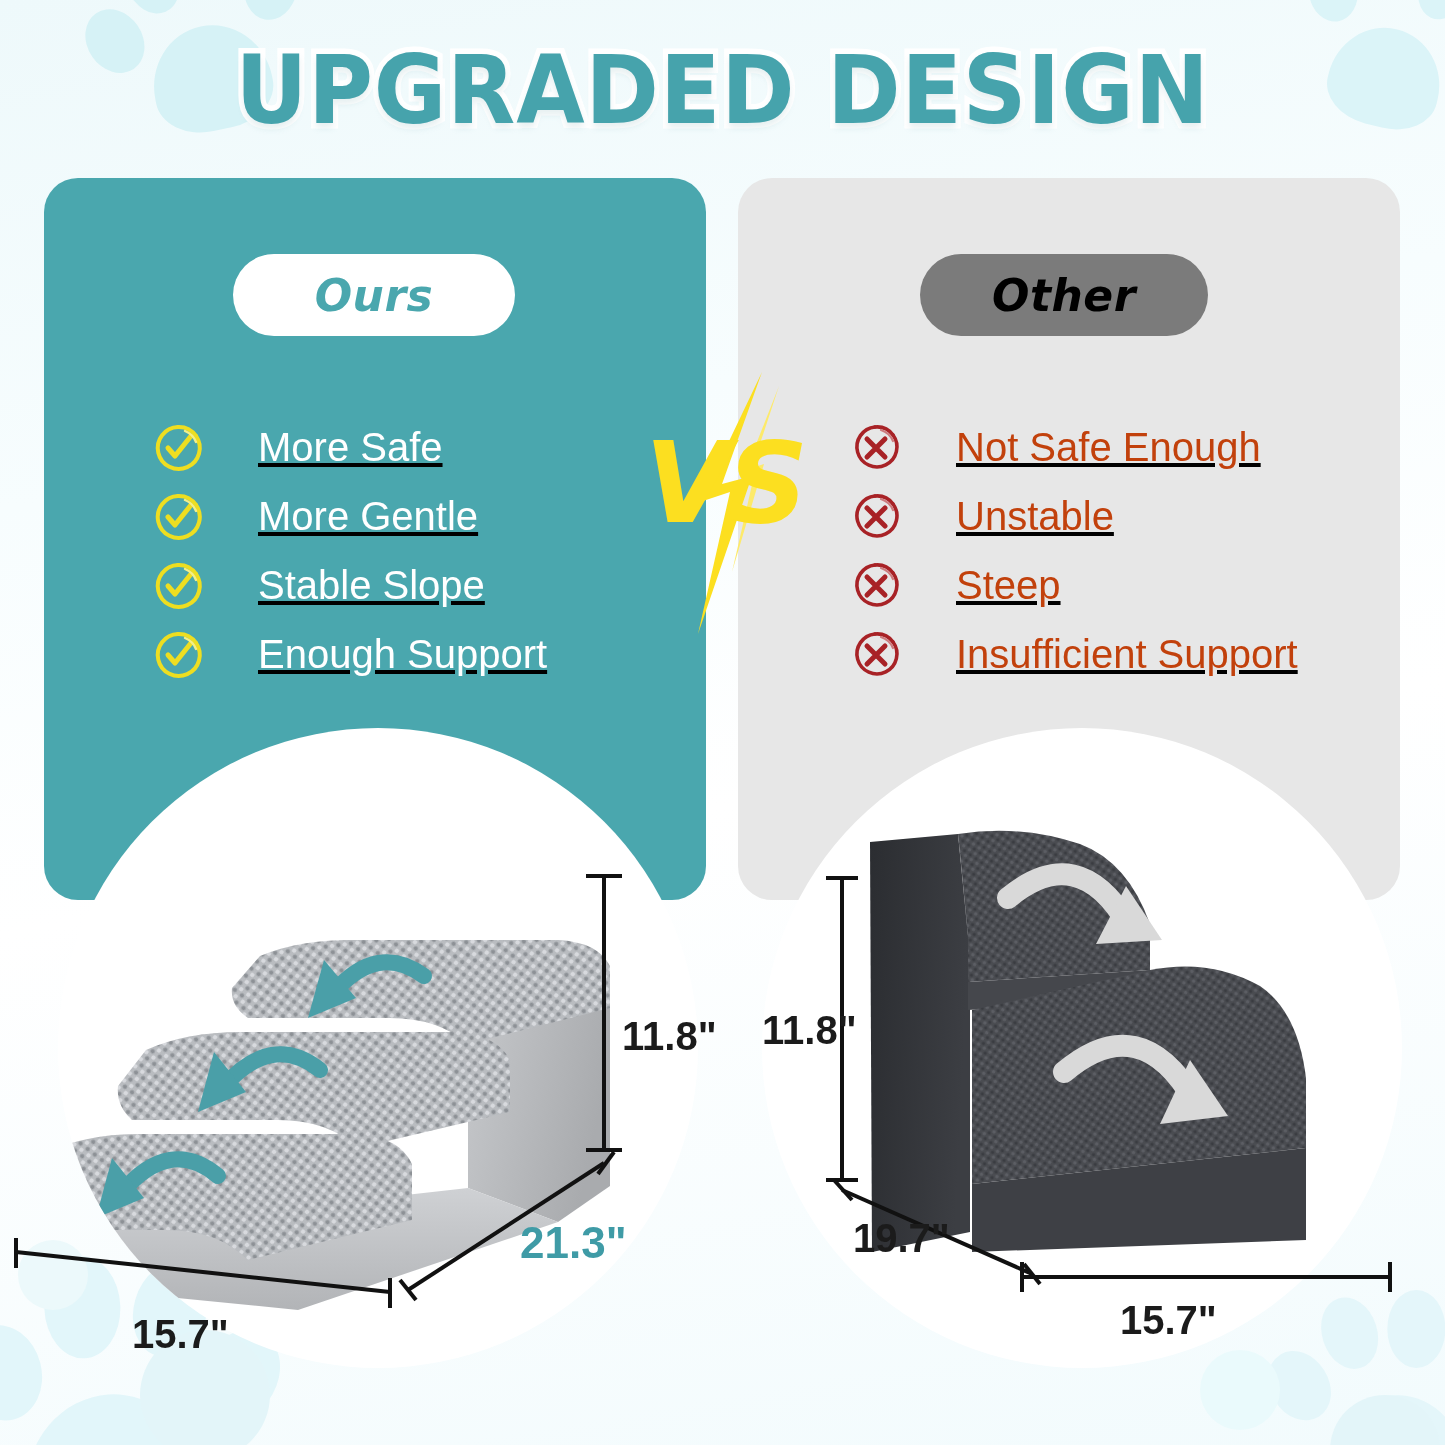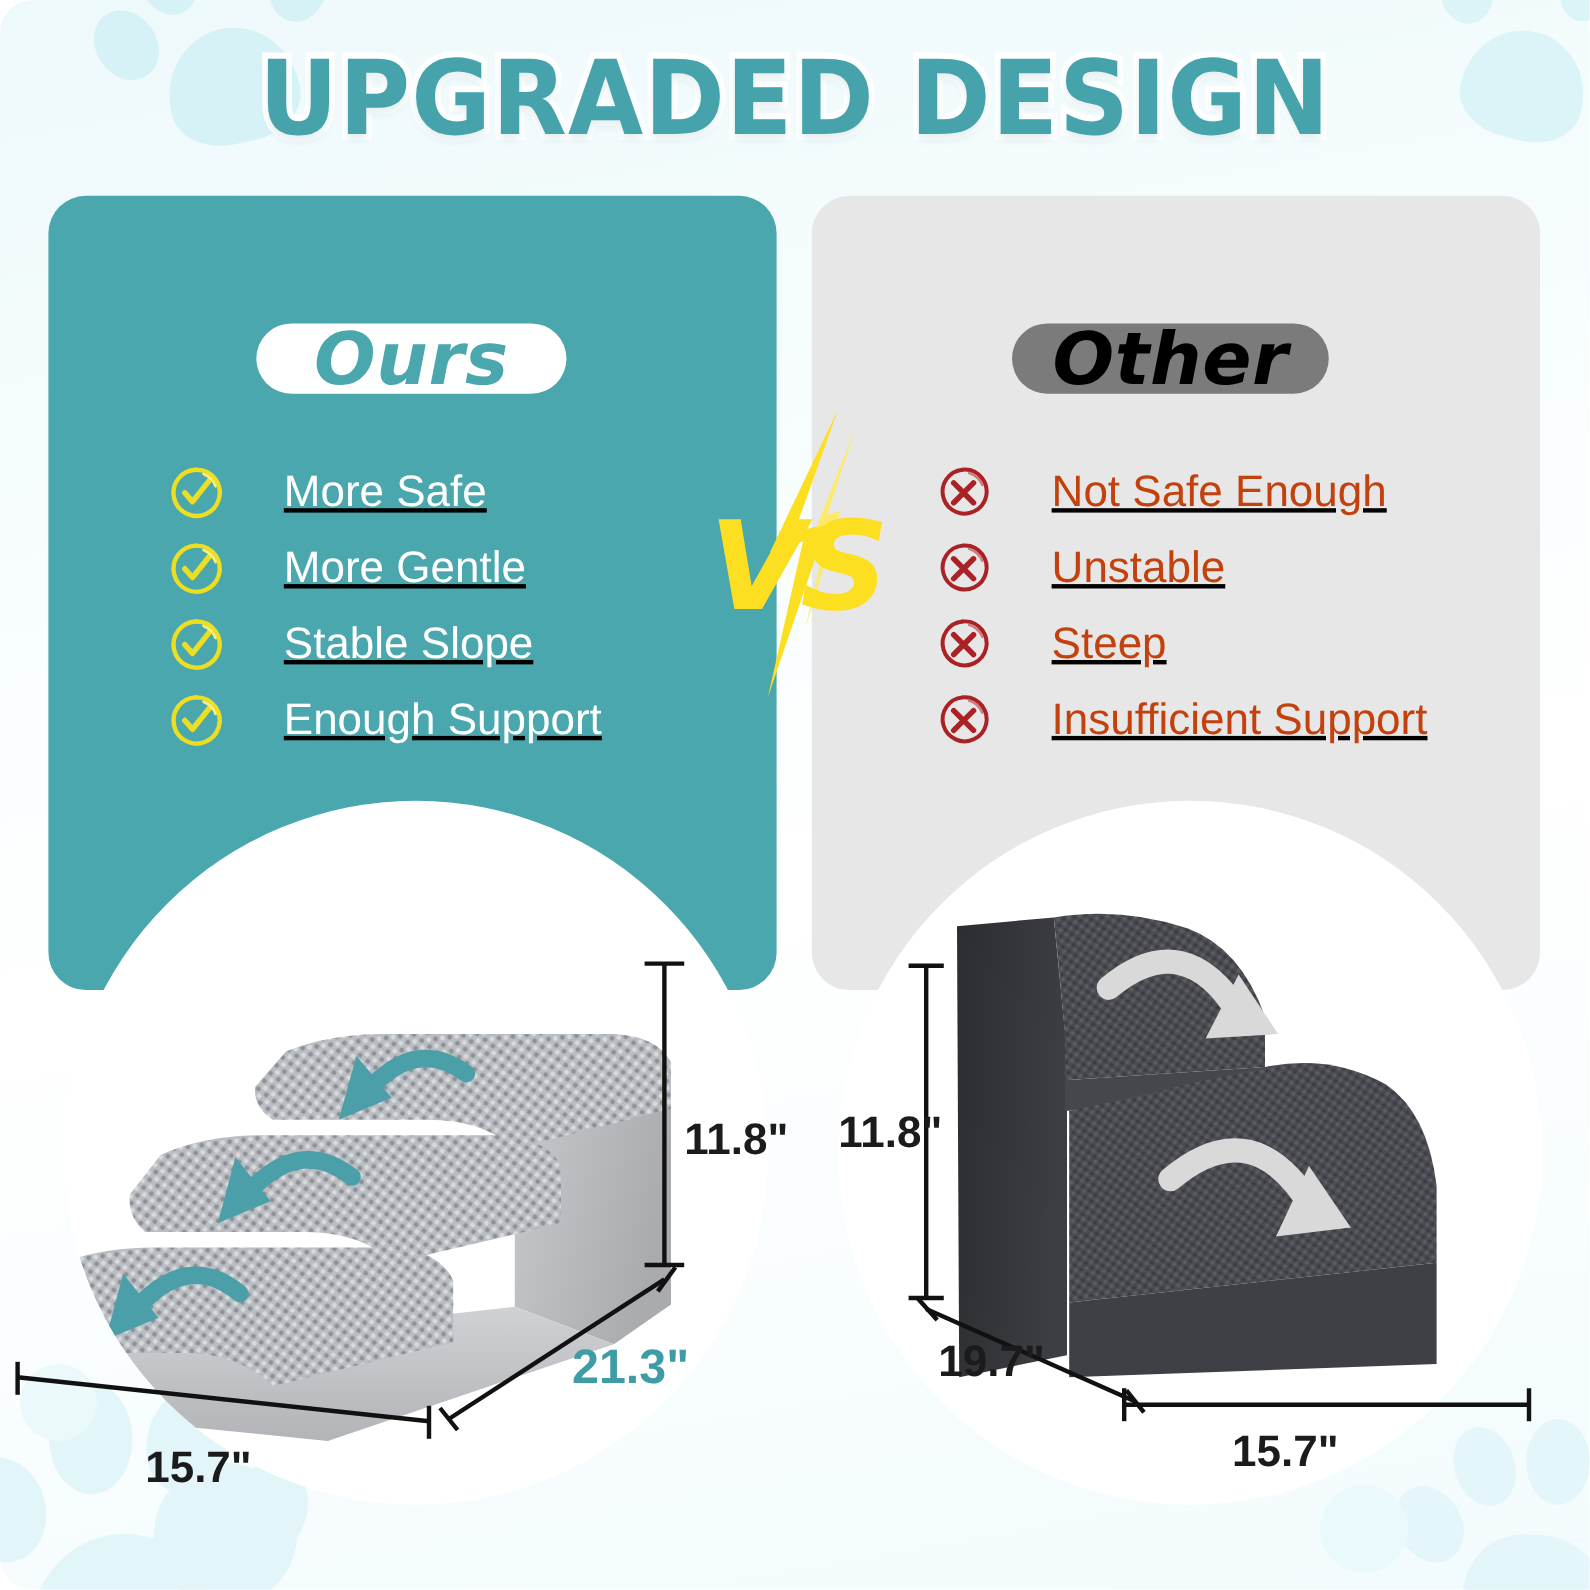--- a/index.html
+++ b/index.html
@@ -9,21 +9,20 @@
     height: 1445px;
     overflow: hidden;
     font-family: "Liberation Sans", sans-serif;
   }
 
   #stage {
     position: relative;
     width: 1445px;
     height: 1445px;
     background: linear-gradient(170deg, #eef9fb 0%, #f7fdfe 30%, #ffffff 55%, #f2fbfd 100%);
-    border-radius: 30px;
   }
 
   
   .paw { position: absolute; pointer-events: none; }
   .paw .pad, .paw .toe { position: absolute; background: currentColor; border-radius: 50%; }
 
   #paw-tl { color: #d6f2f6; left: 85px; top: -70px; width: 230px; height: 230px; transform: rotate(-12deg); }
   #paw-tr { color: #dbf4f8; left: 1290px; top: -60px; width: 215px; height: 215px; transform: rotate(14deg) scaleX(-1); }
   #paw-bl { color: #e2f6fa; left: -50px; top: 1255px; width: 330px; height: 330px; transform: rotate(8deg); }
   #paw-br { color: #e4f6fa; left: 1270px; top: 1290px; width: 250px; height: 250px; transform: rotate(-10deg) scaleX(-1); }
@@ -61,31 +60,30 @@
   .panel {
     position: absolute;
     border-radius: 34px;
   }
   #panel-ours  { left: 44px;  top: 178px; width: 662px; height: 722px; background: #4aa7ae; }
   #panel-other { left: 738px; top: 178px; width: 662px; height: 722px; background: #e7e7e7; }
 
   .pill {
     position: absolute;
     top: 76px;
-    height: 64px;
+    height: 82px;
     border-radius: 41px;
     display: flex;
     align-items: center;
     justify-content: center;
     font-family: "DejaVu Sans", sans-serif;
-    font-size: 66px;
+    font-size: 44px;
     font-weight: 700;
     font-style: italic;
     letter-spacing: 0.5px;
-    margin-top: 40px;
   }
   #pill-ours  { left: 189px; width: 282px; background: #ffffff; color: #4aa7ae; }
   #pill-other { left: 182px; width: 288px; background: #7b7b7b; color: #000000; }
 
   .feature-list { position: absolute; left: 108px; top: 235px; text-decoration: underline; }
   .feature-row {
     display: flex;
     align-items: center;
     height: 69px;
     margin-bottom: 0px;
@@ -118,21 +116,20 @@
     position: absolute;
     left: 0; top: 46px;
     width: 225px;
     text-align: center;
     font-family: "DejaVu Sans", sans-serif;
     font-size: 112px;
     font-weight: 700;
     font-style: italic;
     color: #fcdf20;
     letter-spacing: -4px;
-    margin-top: 33px;
   }
 
   
   .photo-circle {
     position: absolute;
     border-radius: 50%;
     background: #ffffff;
     overflow: hidden;
   }
   #photo-ours  { left: 58px;  top: 728px; width: 640px; height: 640px; }

